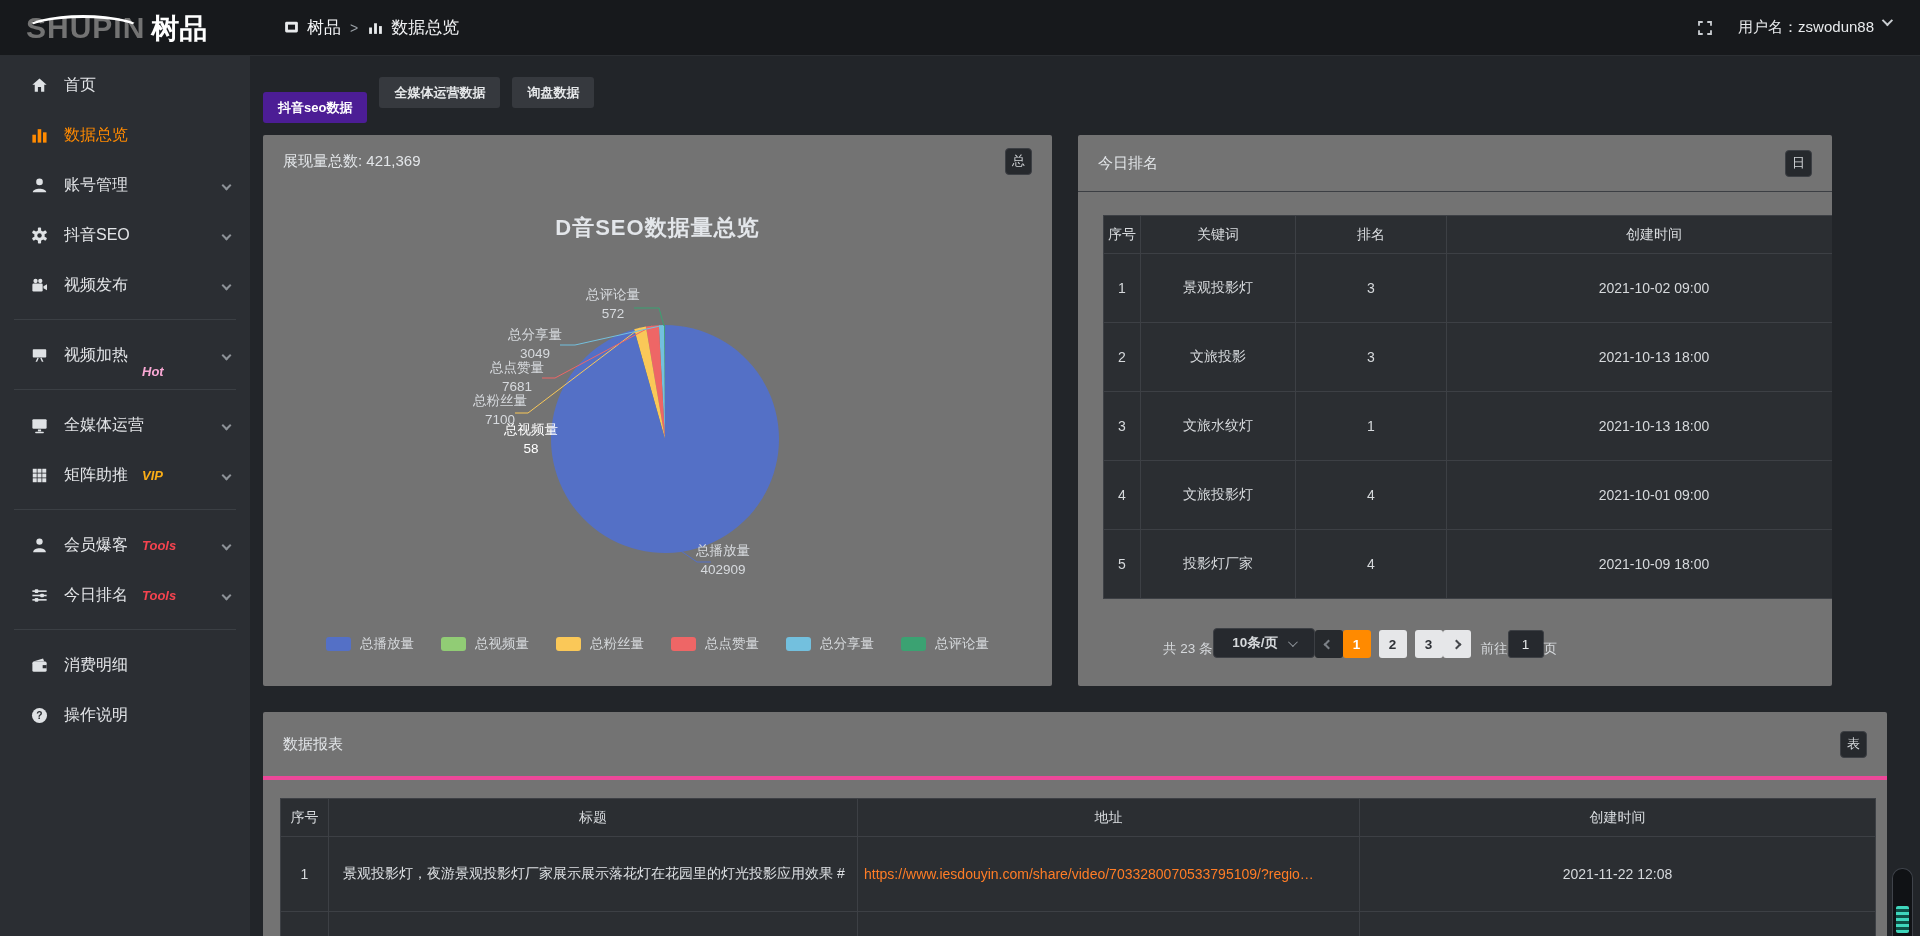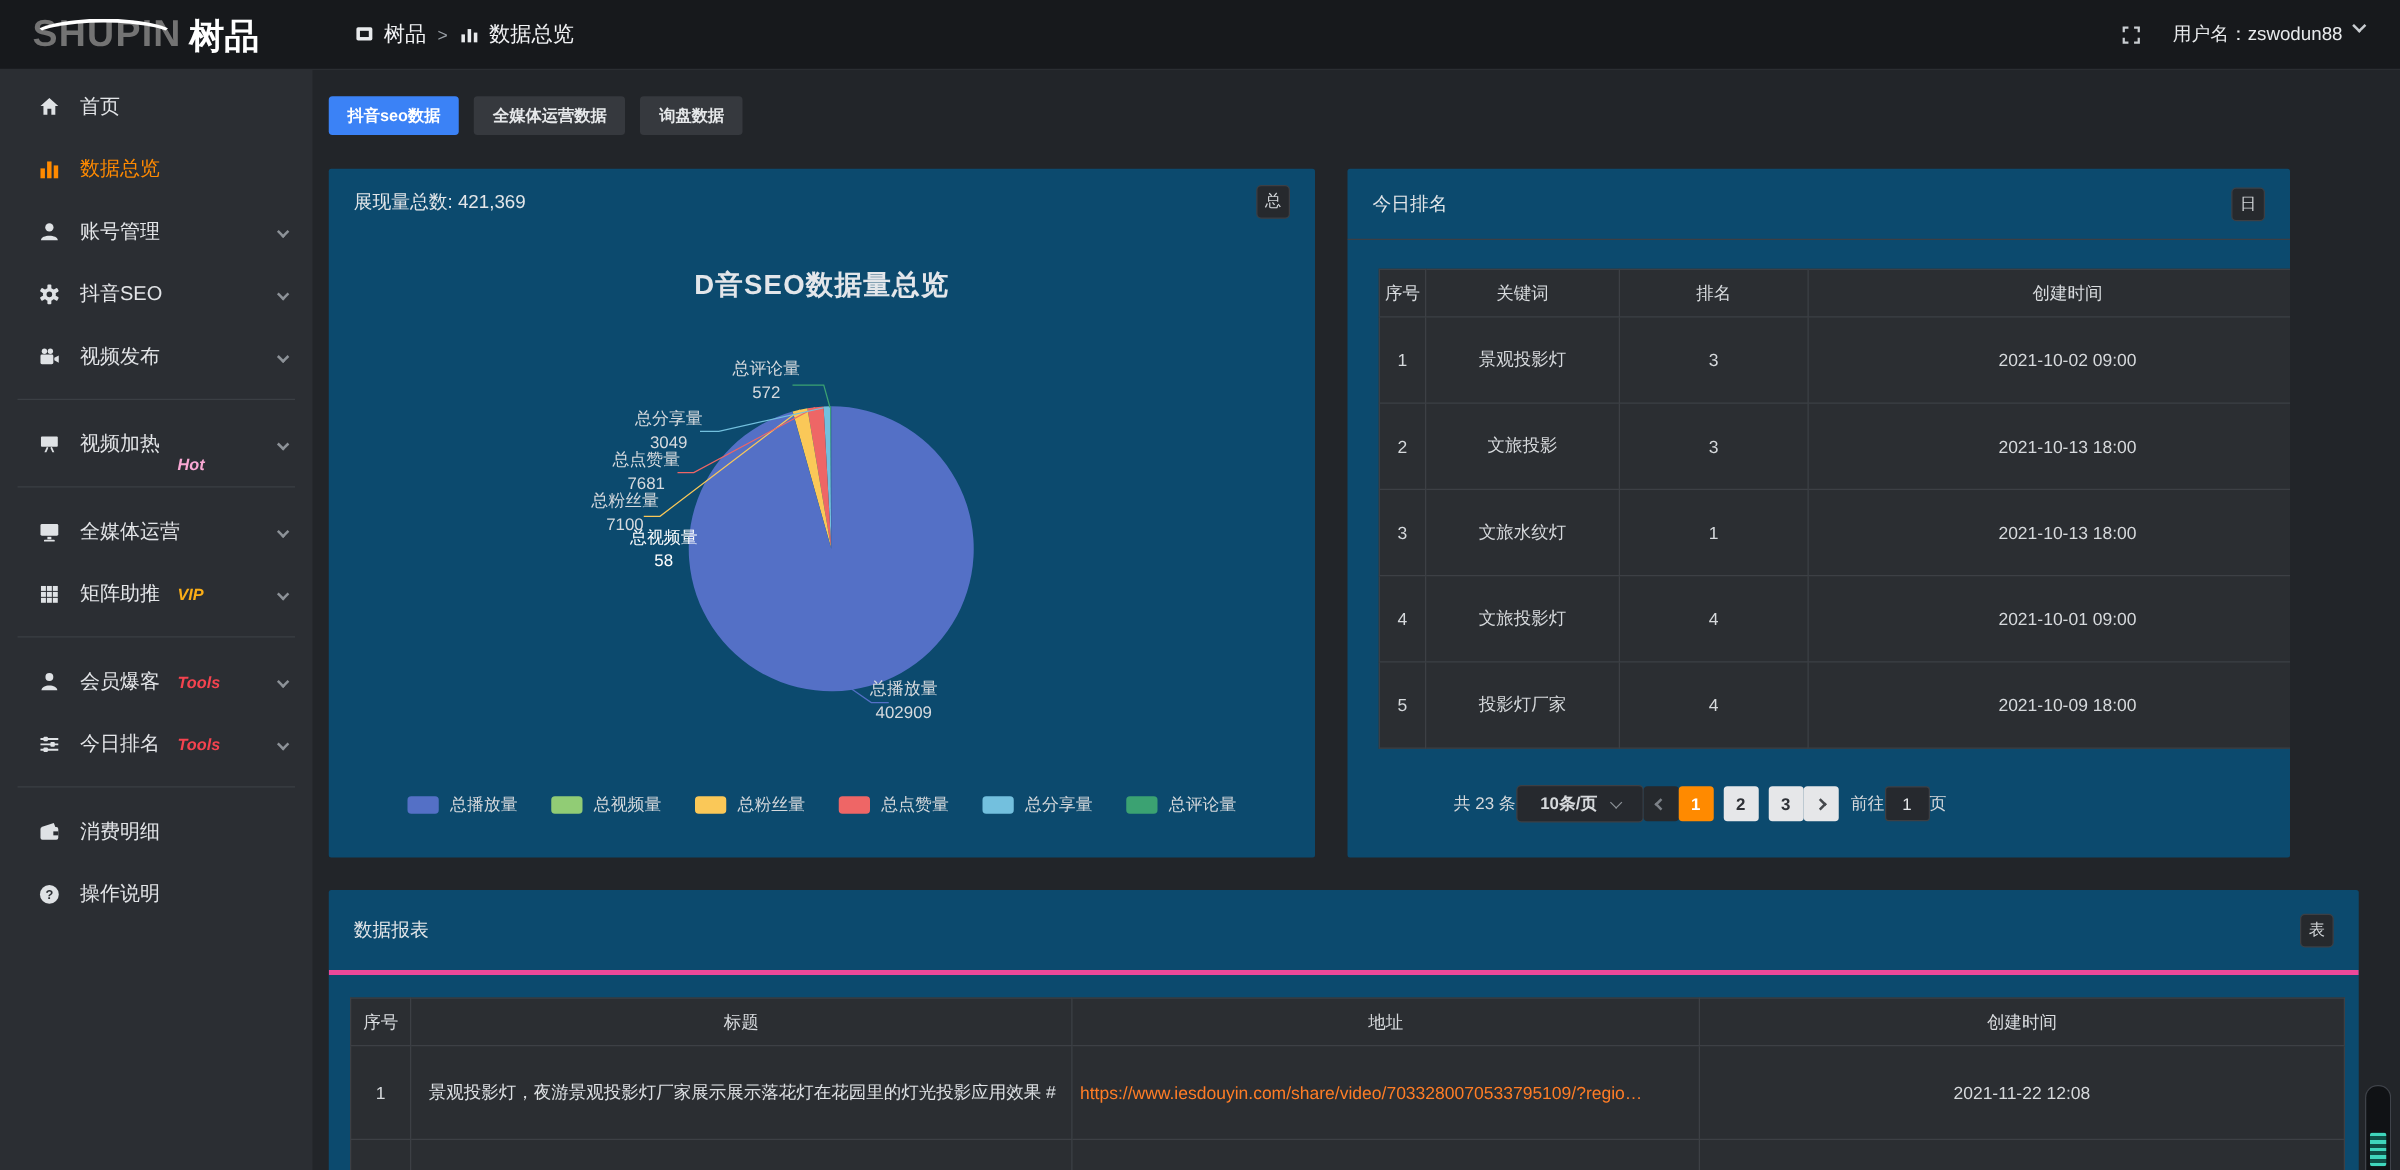--- a/index.html
+++ b/index.html
@@ -25,23 +25,23 @@
   .side-item.active { color:#ff8a00; }
   .side-badge { font-style:italic; font-weight:bold; font-size:13px; margin-left:14px; }
   .side-chev { position:absolute; right:20px; width:7px; height:7px; border-right:2px solid #8d9298; border-bottom:2px solid #8d9298; transform:rotate(45deg); }
   .side-divider { height:20px; position:relative; }
   .side-divider::after { content:""; position:absolute; left:14px; right:14px; top:9px; border-top:1px solid #3b3f44; }
 
   
   .main { position:absolute; left:250px; top:56px; right:0; bottom:0; }
   .tabs-row { position:absolute; left:13px; top:21px; display:flex; gap:12px; }
   .tab { height:31px; padding:0 15px; display:flex; align-items:center; font-size:13px; font-weight:600; border-radius:3px; background:#36393e; color:#e6e8ea; cursor:pointer; }
-  .tab.active { background:#3b82f6; color:#fff; }
-
-  .panel { position:absolute; background:#0c4a6e; border-radius:2px; overflow:hidden; }
+  .tab.active { background:#4c1d95; color:#fff;margin-top:15px; }
+
+  .panel { position:absolute; background:#737373; border-radius:2px; overflow:hidden; }
   .panel-head { display:flex; align-items:center; justify-content:space-between; padding:0 20px; font-size:15px; color:#e3e6e9; }
   .mini-badge { width:27px; height:27px; background:#26292d; border:1px solid #3c3f44; border-radius:4px; display:flex; align-items:center; justify-content:center; font-size:13px; color:#d3d6d9; cursor:pointer; }
 
   
   #overview-panel { left:13px; top:79px; width:789px; height:551px; }
   #overview-panel .panel-head { height:52px; }
   .chart-area { position:absolute; left:0; top:52px; right:0; bottom:0; }
   .chart-title { position:absolute; left:0; right:0; top:26px; text-align:center; font-size:22px; font-weight:600; color:#e3e6ea; letter-spacing:1px; }
   #pie-svg { position:absolute; left:0; top:0; }
   .pie-label { position:absolute; transform:translate(-50%,-50%); text-align:center; font-size:13.5px; line-height:19px; color:#d7dade; white-space:nowrap; }
@@ -51,21 +51,21 @@
   .legend-chip { width:25px; height:14px; border-radius:3px; }
 
   
   #ranking-panel { left:828px; top:79px; width:754px; height:551px; }
   #ranking-panel .panel-head { height:57px; border-bottom:1px solid #3c3f44; }
   .rank-table-wrap { position:absolute; left:25px; top:80px; width:758px; }
   table.dark { border-collapse:collapse; width:100%; table-layout:fixed; background:#2b2e32; }
   table.dark th, table.dark td { border:1px solid #3d4045; text-align:center; font-weight:normal; color:#d6d9dc; font-size:14px; overflow:hidden; white-space:nowrap; }
   table.dark th { height:38px; color:#d9dcdf; }
   .rank-table-wrap td { height:69px; }
-  .pagination { position:absolute; left:0; right:0; top:493px; display:flex; align-items:center; justify-content:center; transform:translateX(-95px); font-size:13.5px; color:#d6d9dc; }
+  .pagination { position:absolute; left:0; right:0; top:493px; display:flex; align-items:flex-end; justify-content:center; transform:translateX(-95px); font-size:13.5px; color:#d6d9dc; }
   .page-size { width:102px; height:30px; background:#26292e; border:1px solid #3c3f44; border-radius:4px; display:flex; align-items:center; justify-content:center; gap:10px; cursor:pointer;font-weight:bold; }
   .caret-down { width:7px; height:7px; border-right:1.5px solid #8d9298; border-bottom:1.5px solid #8d9298; transform:rotate(45deg) translateY(-2px); }
   .pg-btn { min-width:28px; height:28px; border-radius:3px; display:flex; align-items:center; justify-content:center; font-size:13.5px; cursor:pointer; }
   .pg-prev { background:#26292d; }
   .pg-prev .arrow { width:7px; height:7px; border-left:2px solid #7c8187; border-bottom:2px solid #7c8187; transform:rotate(45deg); }
   .pg-num { background:#e6e7e9; color:#2f3237; font-weight:600; }
   .pg-num.active { background:#ff8a00; color:#fff; }
   .pg-next { background:#e6e7e9; }
   .pg-next .arrow { width:7px; height:7px; border-right:2px solid #45484c; border-top:2px solid #45484c; transform:rotate(45deg); }
   .goto-input { width:36px; height:28px; background:#26292e; border:1px solid #3c3f44; border-radius:3px; color:#e6e8ea; text-align:center; font-size:13.5px; font-family:inherit; }

